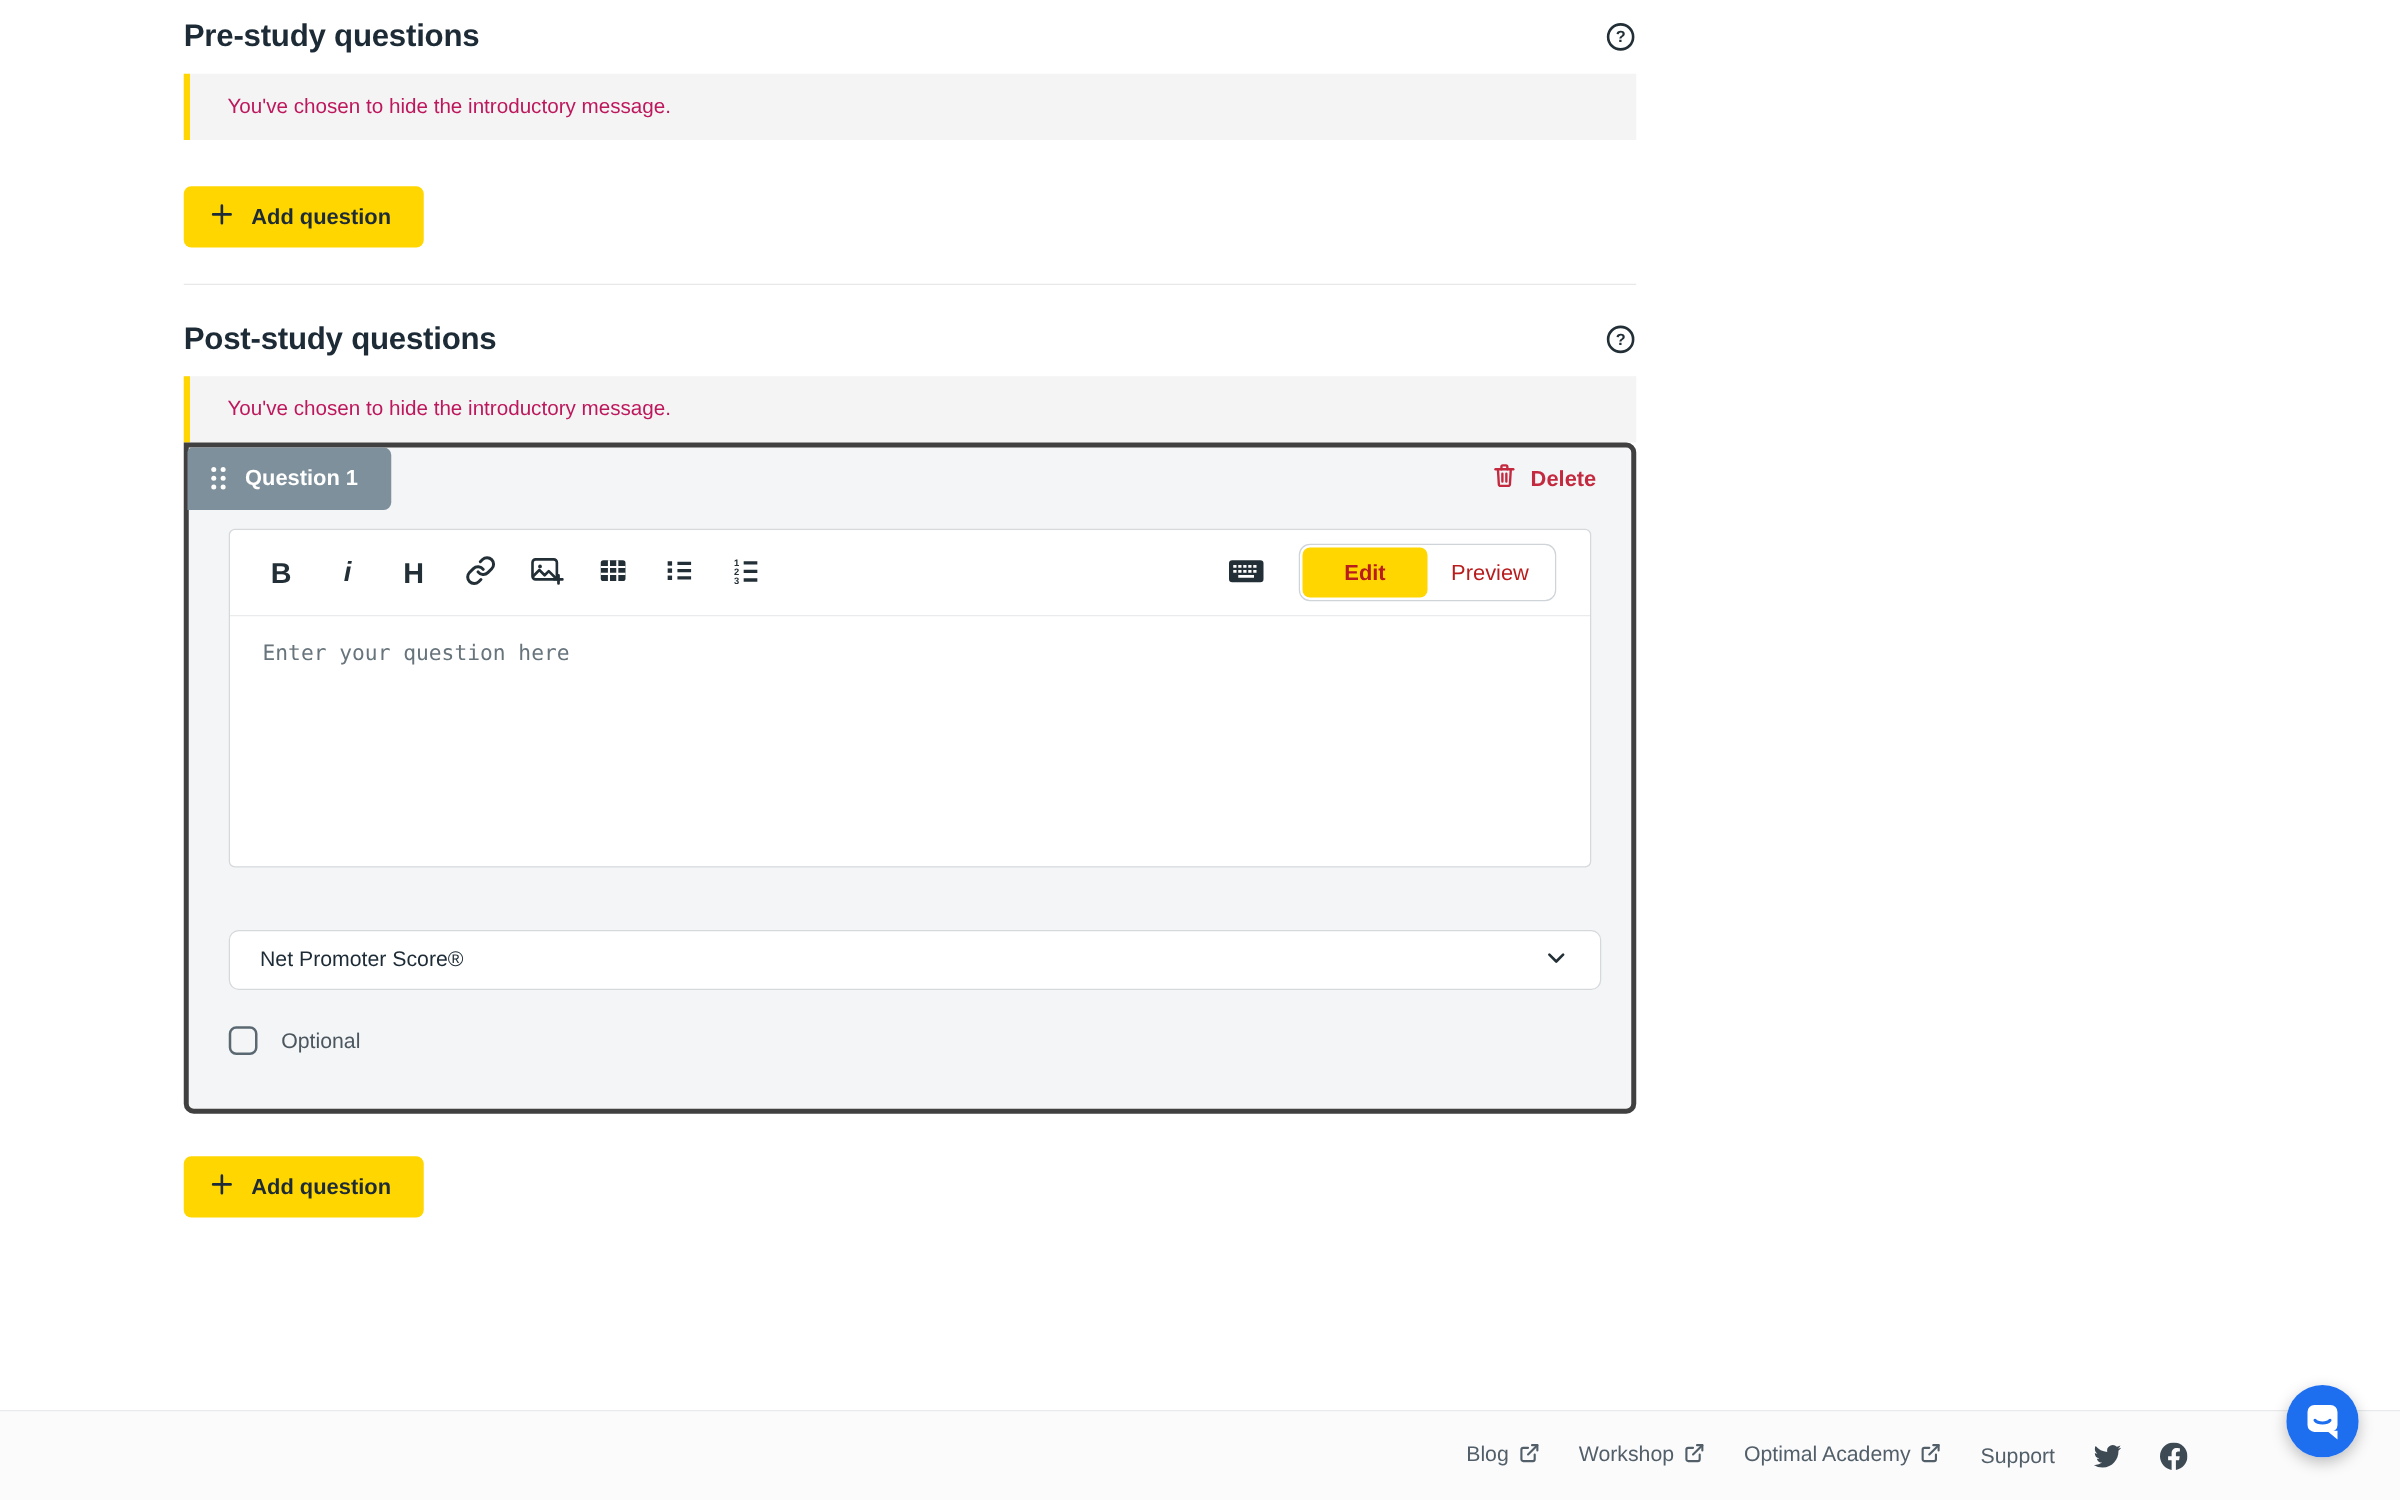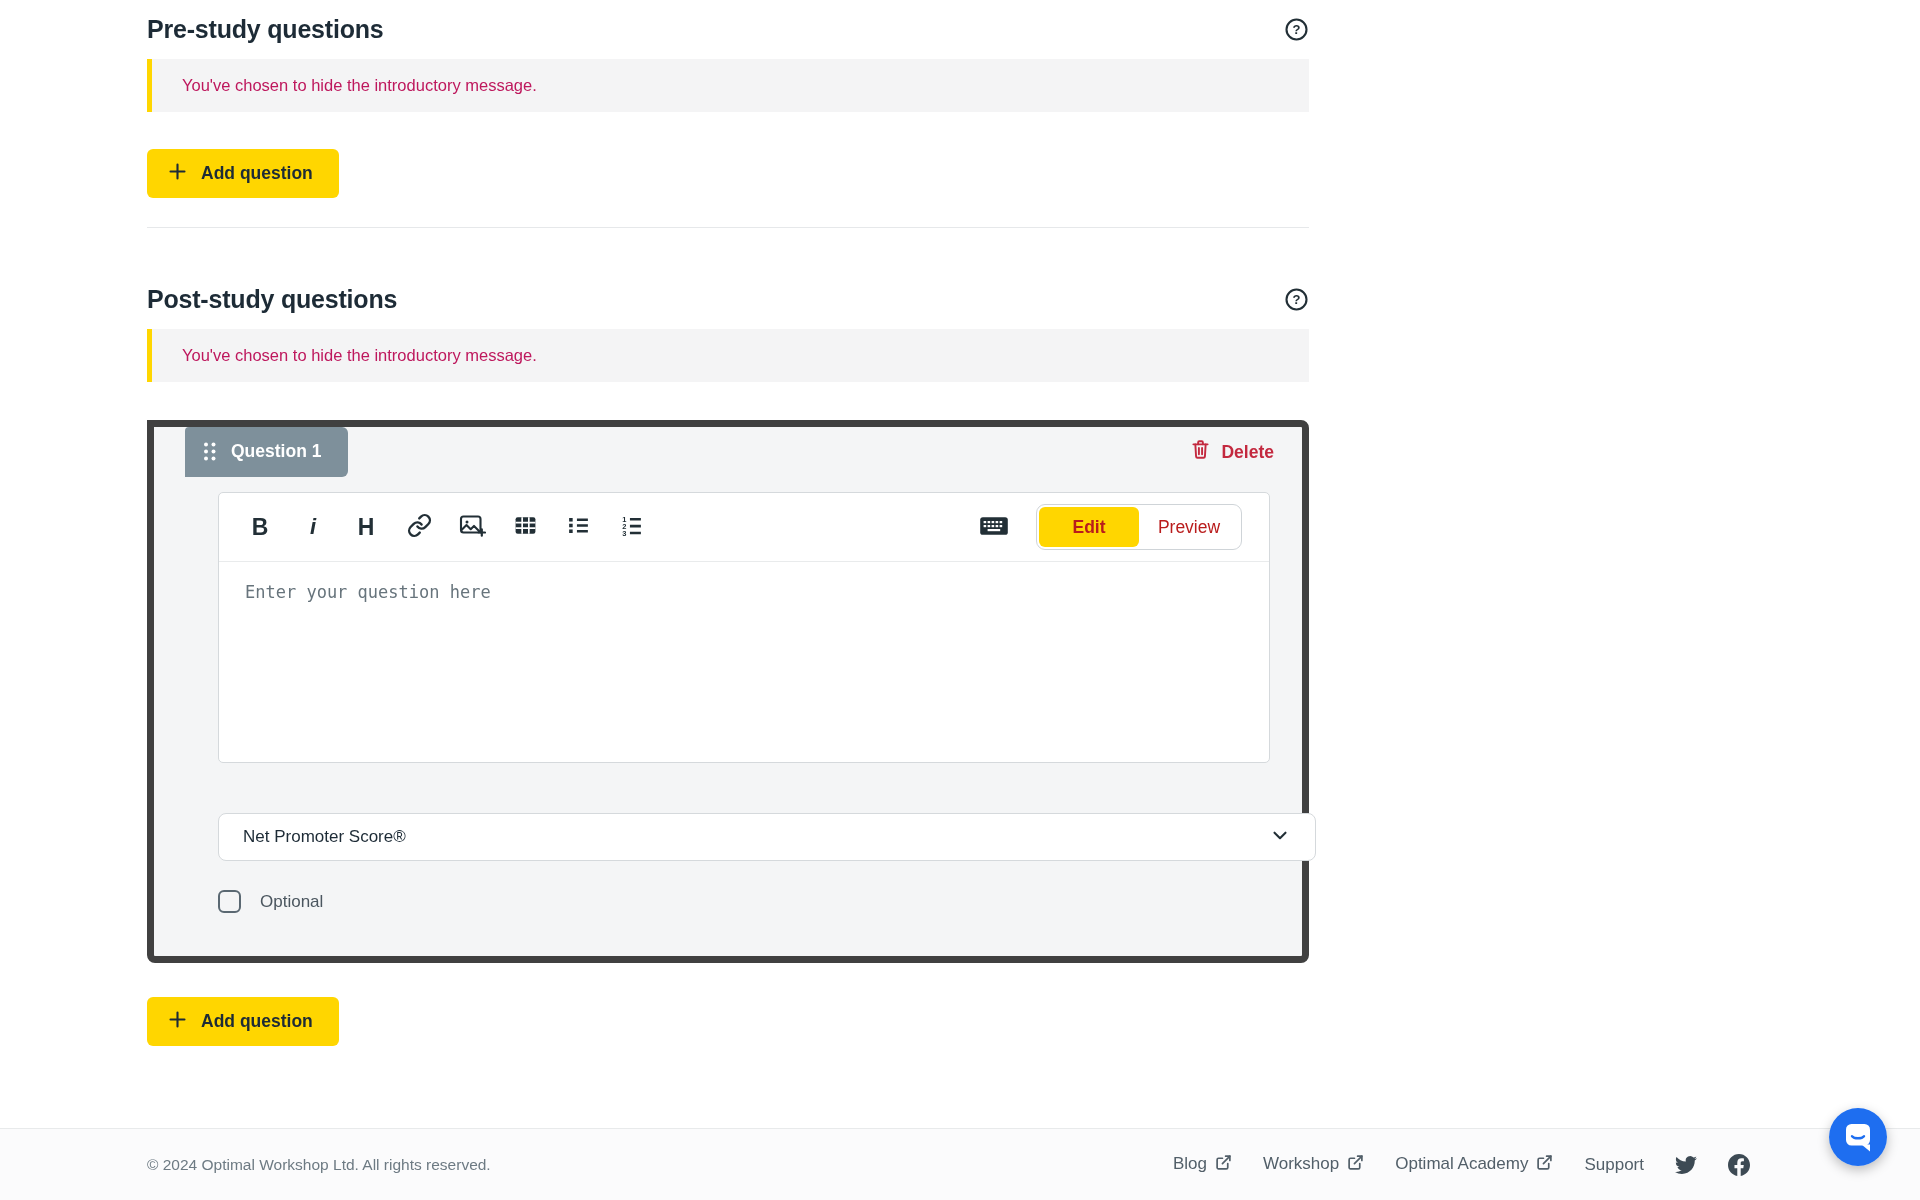--- a/index.html
+++ b/index.html
@@ -25,25 +25,25 @@
 
   .add-btn {
     margin-top:37px; height:49px; padding:0 26px 0 20px;
     background:#ffd600; border:none; border-radius:6px;
     display:inline-flex; align-items:center; gap:13px;
     font-family:"Liberation Sans", sans-serif;
     font-size:17.5px; font-weight:700; color:#1d2b36; cursor:pointer;
   }
 
   .divider { margin-top:29px; border-top:1px solid #e6e8ea; height:0; }
-  .mt2 { margin-top:52px; height:34px; }
+  .mt2 { margin-top:24px; height:34px; }
 
   .q-card {
-    margin-top:38px; background:#f4f5f6;
-    border:7px solid #404040; border-radius:0 8px 8px 8px;padding-left:32px;
+    background:#f4f5f6;
+    border:4px solid #404040; border-radius:0 8px 8px 8px;
   }
   .q-card-header { display:flex; justify-content:space-between; align-items:center; height:50px; }
   .q-tab {
     height:50px; margin:-1px 0 0 -1px; padding:0 27px 0 17px;
     background:#7e909b; border-radius:4px 6px 6px 0;
     display:flex; align-items:center; gap:14px;
   }
   .q-tab-label { color:#ffffff; font-size:17.5px; font-weight:700; }
   .drag-handle { display:flex; cursor:grab; }
   .delete-btn {
@@ -312,21 +312,20 @@
           <path d="M12 4v16M4 12h16" stroke="#1d2b36" stroke-width="2.4" stroke-linecap="round" fill="none"></path>
         </svg>
     </span>
     <span>Add question</span>
   </button>
 
 </div>
 
 <div class="footer">
   <div class="footer-left">
-    <div>© 2024 Optimal Workshop Ltd. All rights reserved.</div>
   </div>
   <div class="footer-right">
     <button class="footer-link">
       <span>Blog</span>
       <span>
         <svg width="17" height="17" viewBox="0 0 24 24" fill="none" stroke="#525f69" stroke-width="2.4" stroke-linecap="round" stroke-linejoin="round">
             <path d="M18 13.5V19a2 2 0 0 1-2 2H5a2 2 0 0 1-2-2V8a2 2 0 0 1 2-2h5.5"></path>
             <path d="M15 3h6v6"></path>
             <path d="M10.5 13.5L21 3"></path>
           </svg>

